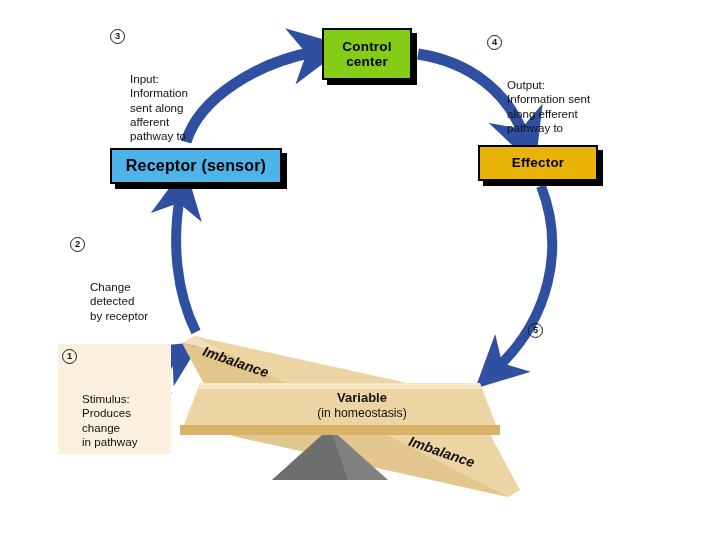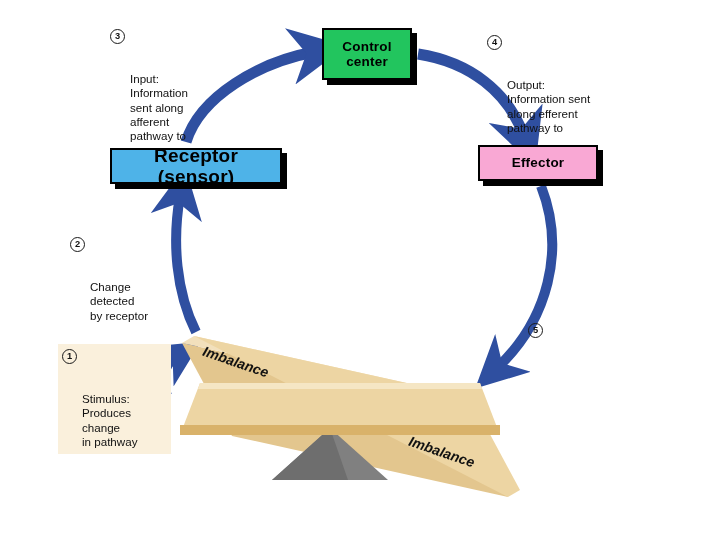--- a/index.html
+++ b/index.html
@@ -45,33 +45,33 @@
     font-weight: bold;
     letter-spacing: .2px;
     line-height: 1.12;
     color: #000000;
   }
   .nodebox .inner { padding: 0 6px; }
 
   #control-center {
     left: 322px; top: 28px;
     width: 86px; height: 48px;
-    background: #22c55e;
+    background: #84cc16;
     font-size: 13.5px;
   }
   #receptor {
     left: 110px; top: 148px;
     width: 168px; height: 32px;
     background: #4EB3E8;
-    font-size: 19px;
+    font-size: 16px;
   }
   #effector {
     left: 478px; top: 145px;
     width: 116px; height: 32px;
-    background: #f9a8d4;
+    background: #eab308;
     font-size: 13.5px;
   }
 
   
   .callout {
     position: absolute;
     z-index: 6;
     display: flex;
     align-items: flex-start;
     gap: 5px;
@@ -228,14 +228,18 @@
   </div>
 
   <div class="callout" id="step5">
     <div class="num">5</div>
   </div>
 
   <div class="blabel" id="imbalance-top">Imbalance</div>
 
   <div class="blabel" id="imbalance-bottom">Imbalance</div>
 
+  <div class="blabel" id="variable-label">
+    <div>Variable</div>
+    <div class="sub">(in homeostasis)</div>
+  </div>
 
 </div>
 
 </body></html>

